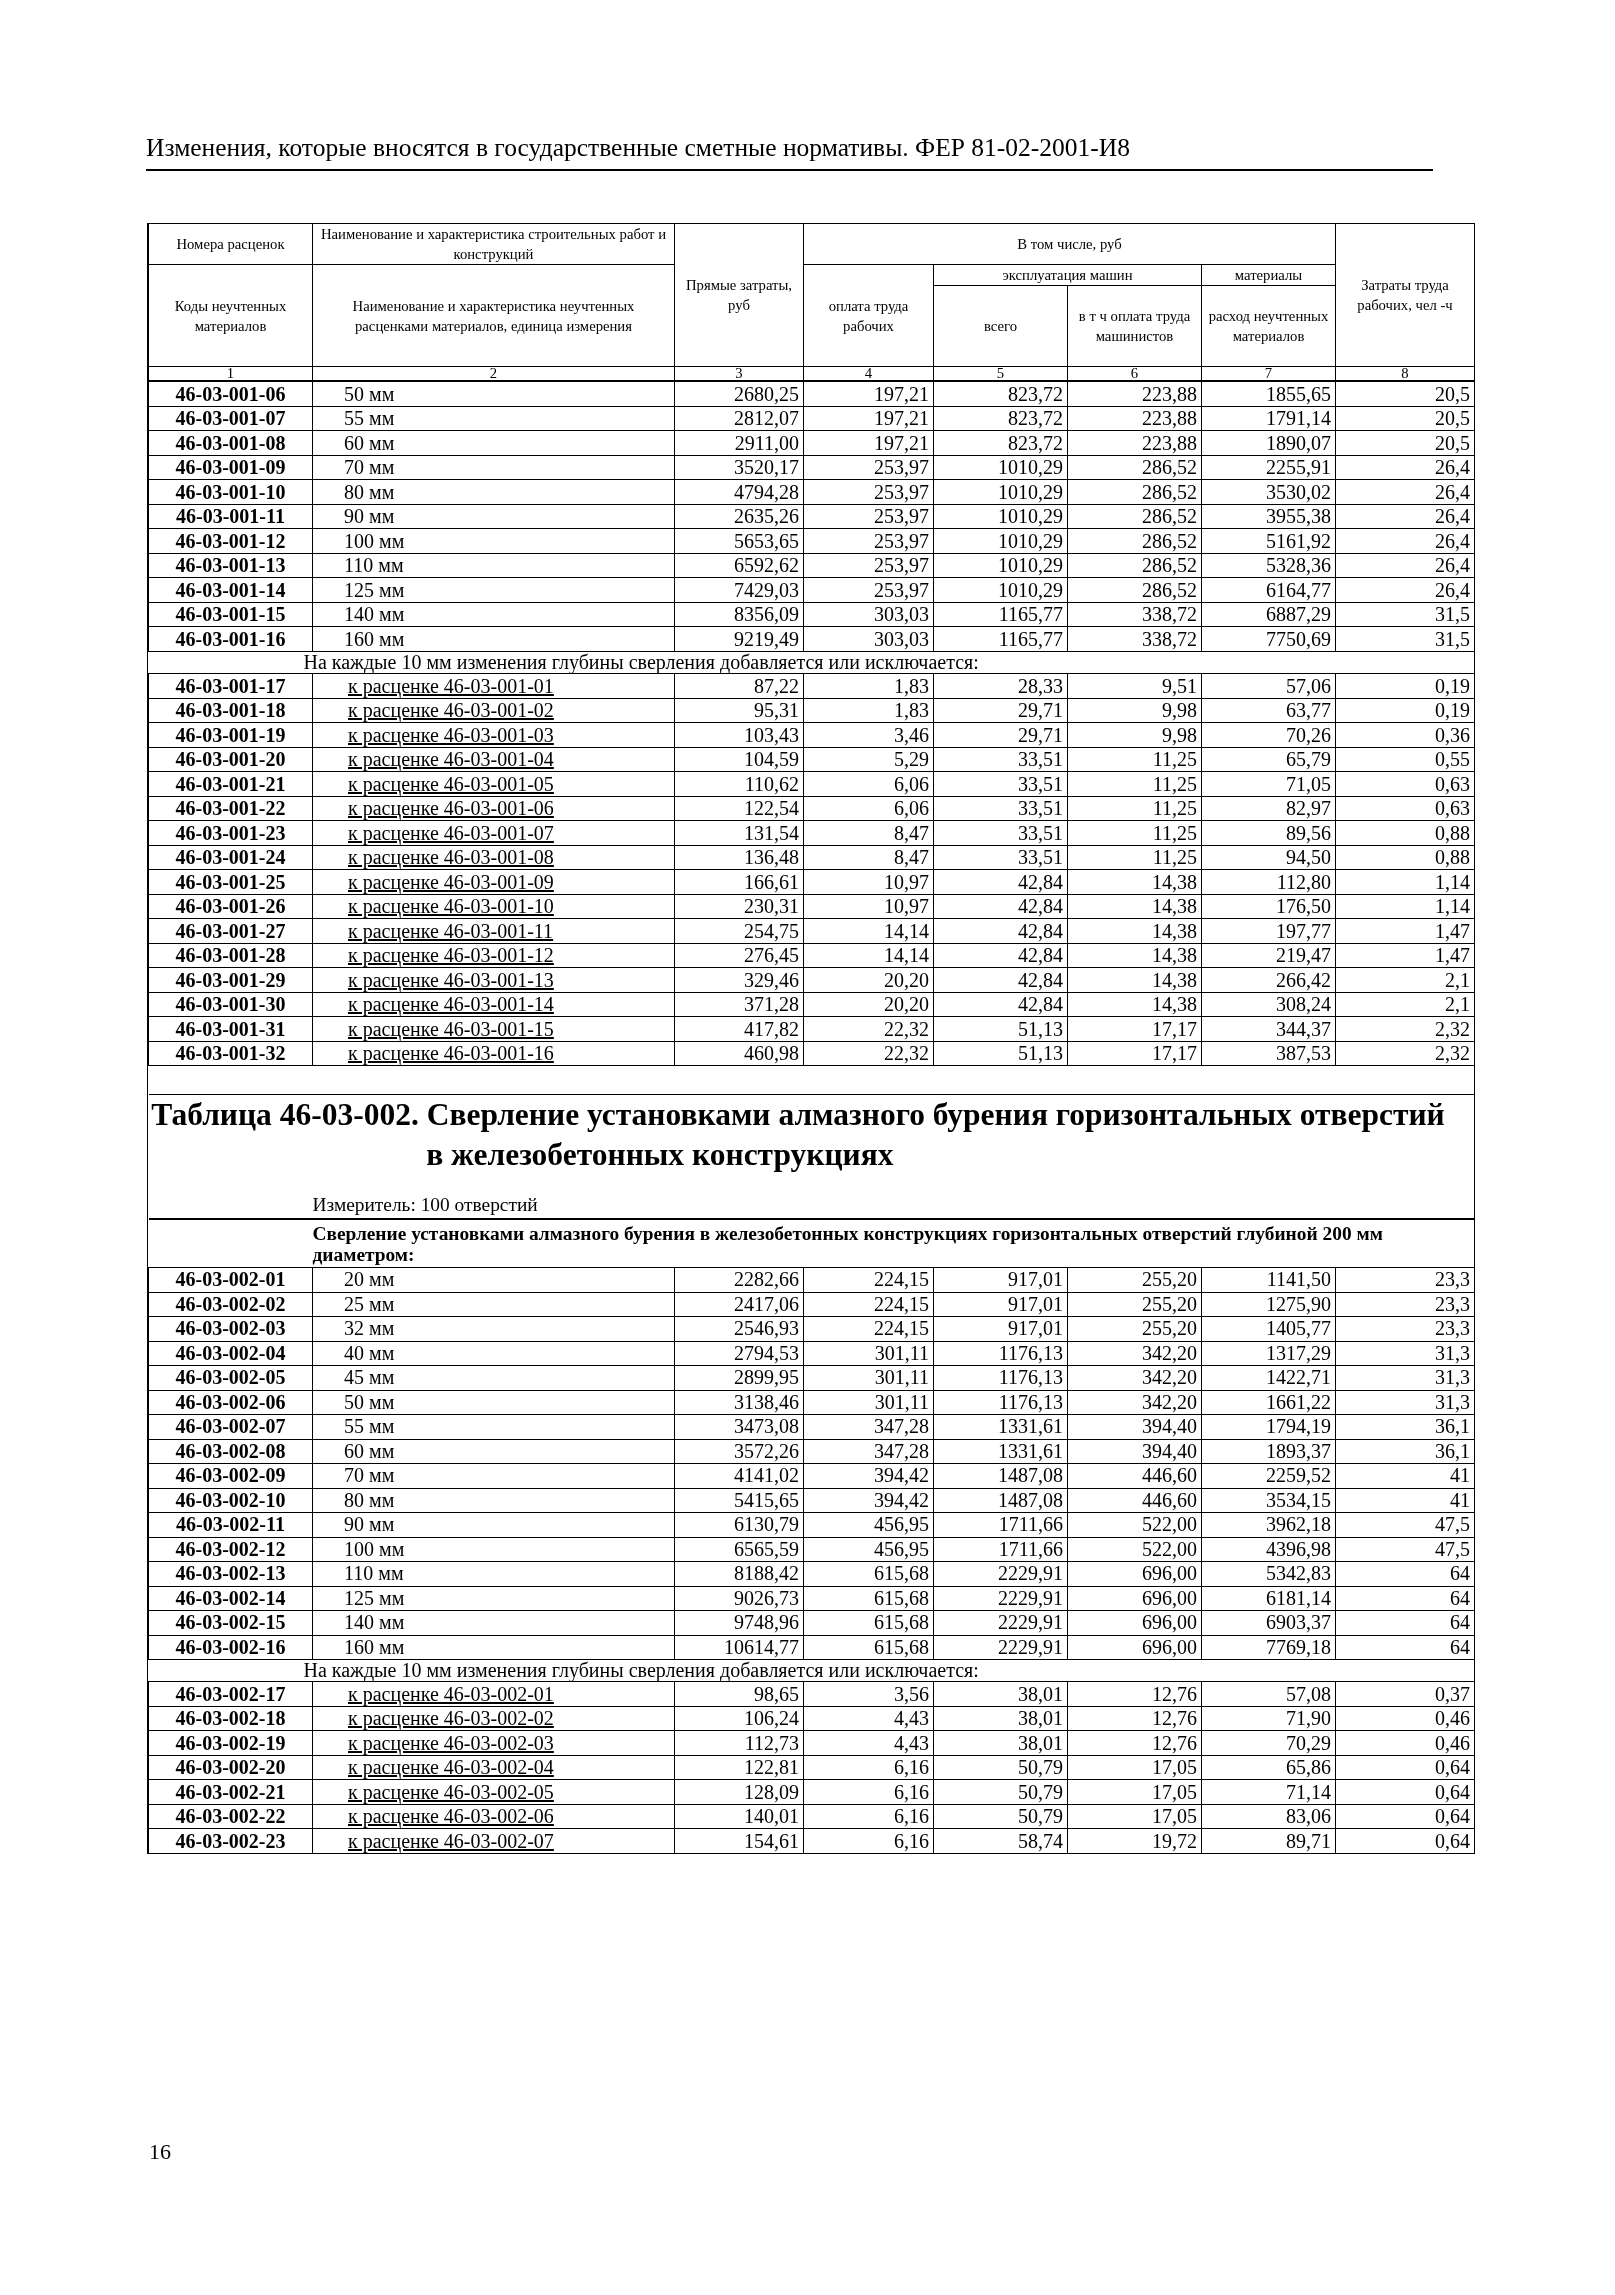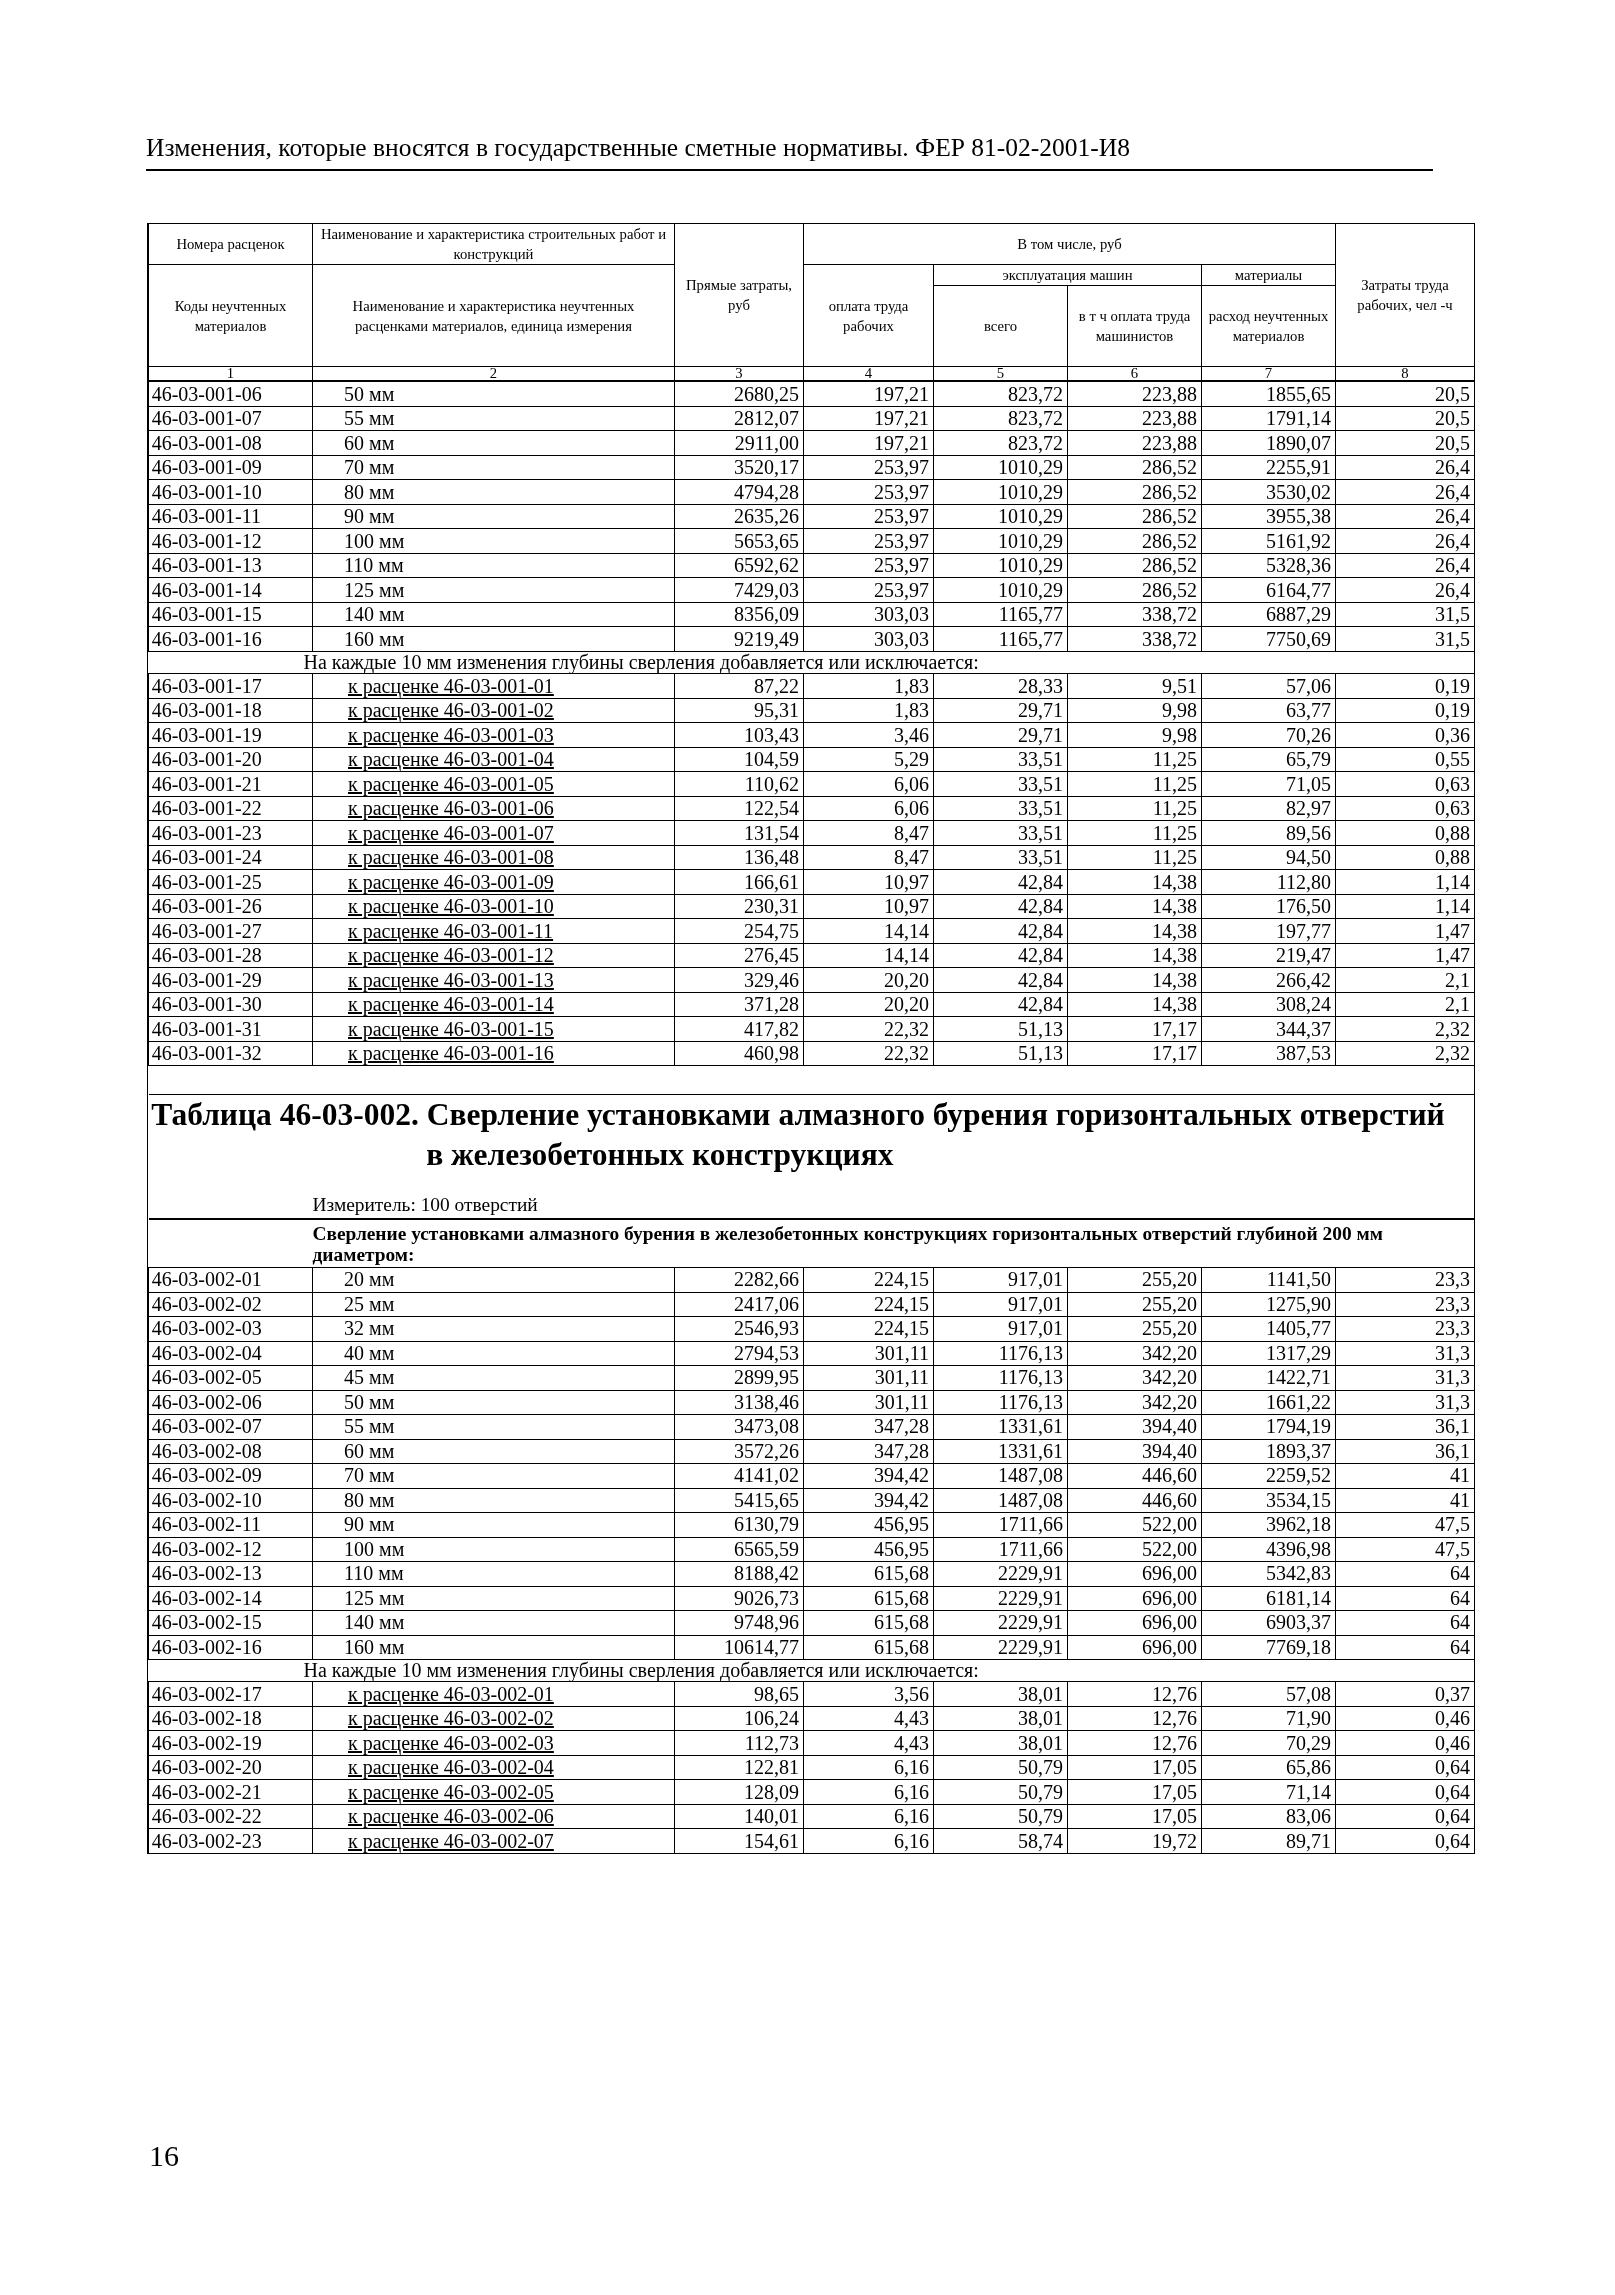--- a/index.html
+++ b/index.html
@@ -8,31 +8,31 @@
   .running-rule { position: absolute; left: 146px; top: 169px; width: 1287px; height: 2px; background: #000; }
   .sheet { position: absolute; left: 147px; top: 223px; width: 1328px; border-left: 1.3px solid #000; border-right: 1.3px solid #000; box-sizing: border-box; }
   table { border-collapse: collapse; width: 100%; table-layout: fixed; }
   col.c1 { width: 164px; } col.c2 { width: 362px; } col.c3 { width: 129px; } col.c4 { width: 130px; }
   col.c5 { width: 134px; } col.c6 { width: 134px; } col.c7 { width: 134px; } col.c8 { width: 139px; }
   th, td { border: 1.3px solid #000; padding: 0 5.4px; }
   th { font-weight: normal; font-size: 14.7px; line-height: 20px; text-align: center; }
   .hdr1 th { height: 19px; }
   .hdr-num td { font-size: 14.7px; text-align: center; height: 13.4px; line-height: 13.4px; border-bottom: 2.7px solid #000; }
   tbody.rows td { height: 23.5px; font-size: 20px; line-height: 23px; }
-  td.code { text-align: left; padding: 0 2.7px; }
+  td.code { text-align: center; padding: 0 2.7px; font-weight: bold; }
   td.name { text-align: left; padding-left: 31px; }
   td.name.ref { padding-left: 35px; text-decoration: underline; }
   td.num { text-align: right; padding-right: 4px; }
   tr.note td { border-left: none; border-right: none; font-size: 20px; line-height: 21.4px; padding-left: 155px; text-align: left; height: 21.4px; }
   .spacer td { border-left: none; border-right: none; border-bottom: none; height: 28px; }
   .t2-title { font-family: "Liberation Serif", serif; font-weight: bold; font-size: 31.5px; line-height: 40px; padding: 0 0 0 2.7px; }
   .t2-title .l2 { padding-left: 275px; display: block; }
   .t2-meter { font-size: 19.4px; padding-left: 164px; margin-top: 17.4px; line-height: 23px; height: 25.5px; }
   .t2-desc td { border-left: none; border-right: none; border-top: 2px solid #000; font-weight: bold; font-size: 19.4px; line-height: 21.4px; padding: 2.7px 5.4px 1.3px 164px; text-align: left; margin-top: 32px; }
-  .page-num { position: absolute; left: 149px; top: 2139px; font-size: 30px; font-family: Liberation Serif, serif; }
+  .page-num { position: absolute; left: 149px; top: 2139px; font-size: 22px; font-family: Liberation Serif, serif; }
   .title-block { border-left: none; border-right: none; padding: 0; }
 </style>
 </head>
 <body>
 
 <div class="running-head">Изменения, которые вносятся в государственные сметные нормативы. ФЕР 81-02-2001-И8</div>
 <div class="running-rule"></div>
 
 <div class="sheet">
   <table>

